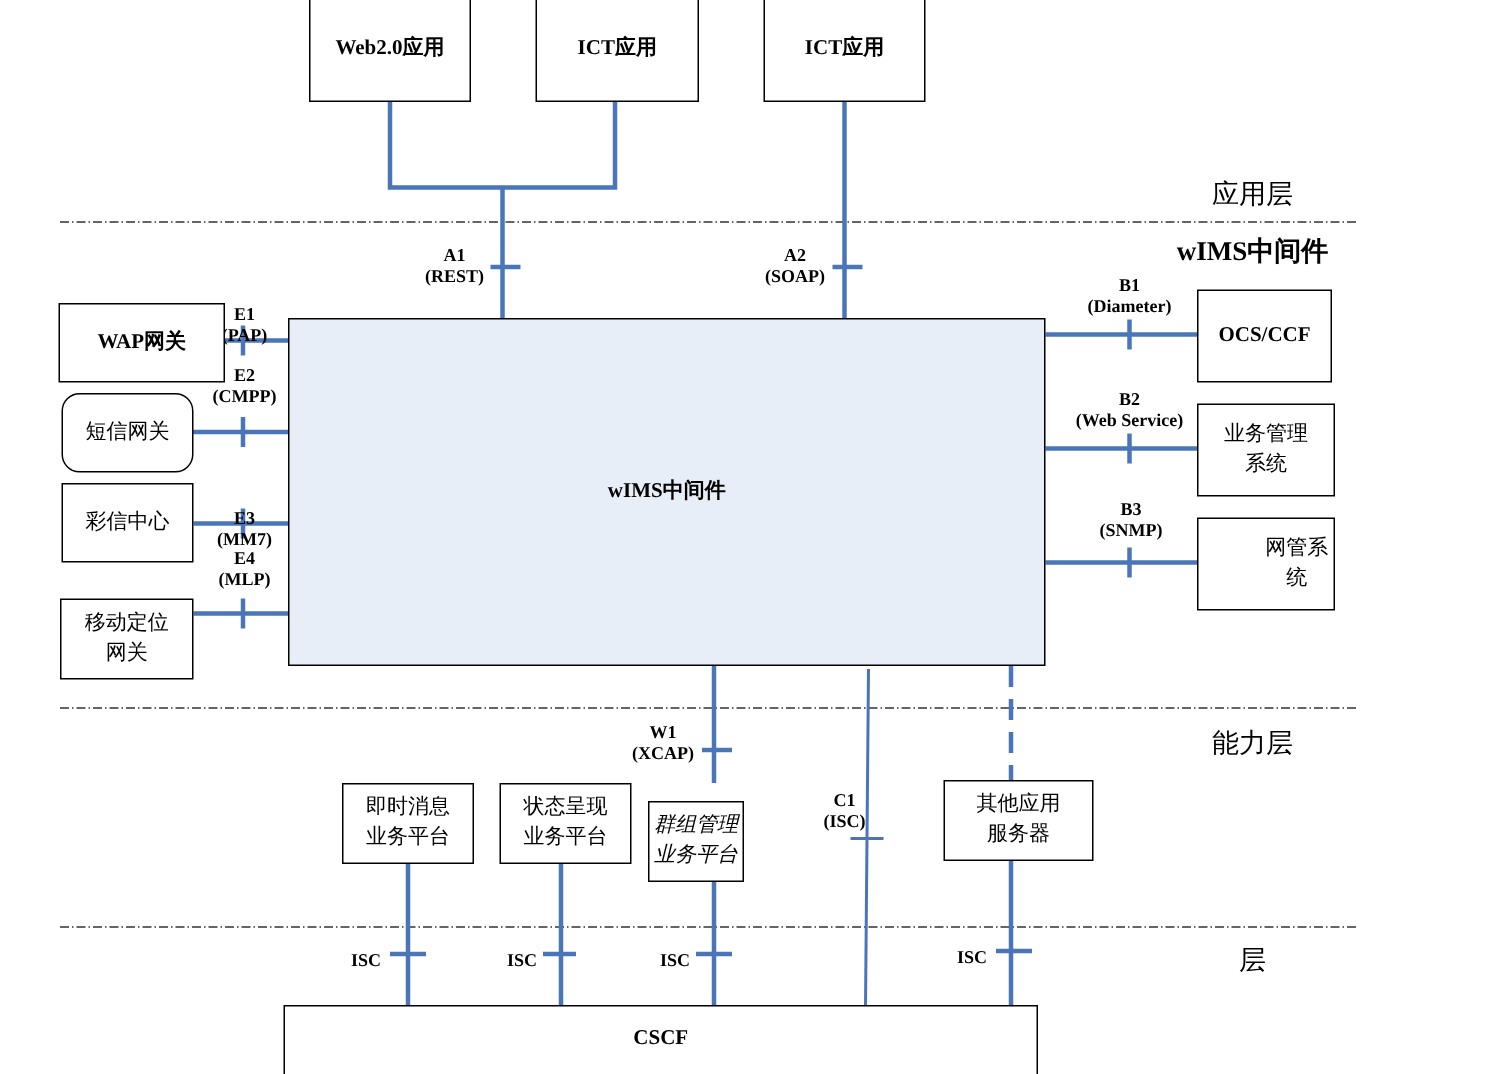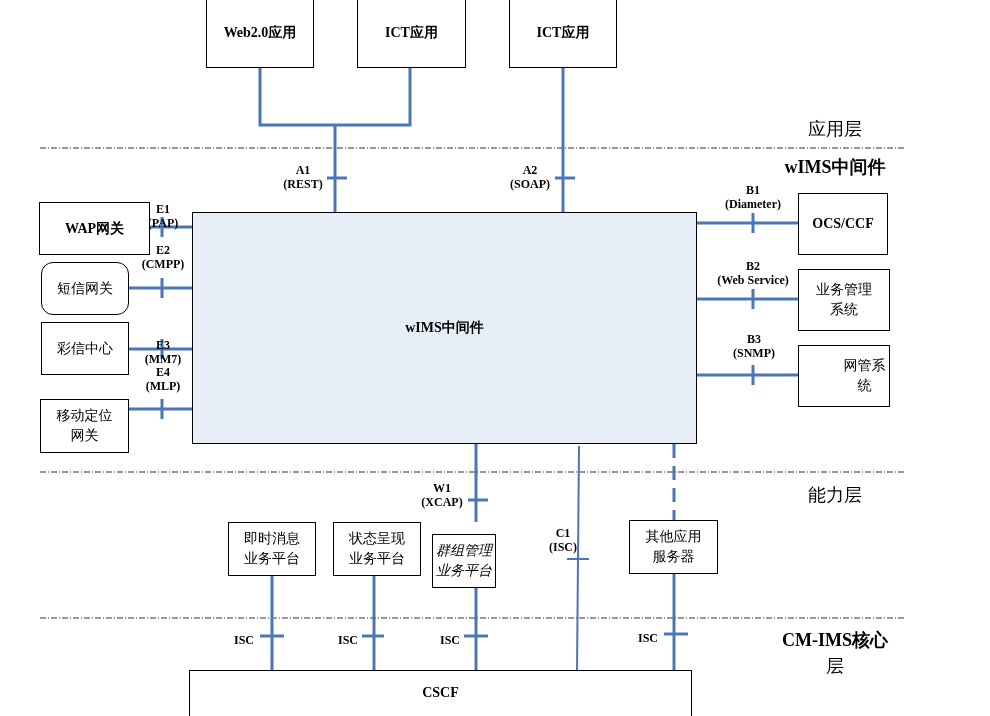--- a/index.html
+++ b/index.html
@@ -77,21 +77,20 @@
 <div class="box bold" style="left:509px;top:-2px;width:108px;height:70px;">
     <span>ICT应用</span>
   </div>
 
 <div class="layer" style="left:795px;top:116px;width:80px;">应用层</div>
 <div class="layer bold" style="left:770px;top:154px;width:130px;">wIMS中间件</div>
 <div class="layer bold" style="left:765px;top:482px;width:140px;">
   <span style="display:block;font-weight:normal">能力层</span>
 </div>
 <div class="layer bold" style="left:765px;top:627px;width:140px;">
-  <span style="display:block">CM-IMS核心</span>
   <span style="display:block;font-weight:normal">层</span>
 </div>
 
 <div class="lbl" style="left:280px;top:163px;width:46px;">
     <div>A1</div>
     <div>(REST)</div>
   </div>
 <div class="lbl" style="left:505px;top:163px;width:50px;">
     <div>A2</div>
     <div>(SOAP)</div>
@@ -171,20 +170,20 @@
     <span>业务平台</span>
   </div>
 <div class="box" style="left:333px;top:522px;width:88px;height:54px;flex-direction:column;">
     <span>状态呈现</span>
     <span>业务平台</span>
   </div>
 <div class="box" style="left:432px;top:534px;width:64px;height:54px;flex-direction:column;font-style:italic;">
     <span>群组管理</span>
     <span>业务平台</span>
   </div>
-<div class="box" style="left:629px;top:520px;width:89px;height:54px;flex-direction:column;">
+<div class="box" style="left:629px;top:520px;width:100px;height:54px;flex-direction:column;">
     <span>其他应用</span>
     <span>服务器</span>
   </div>
 
 <div class="box bold" style="left:189px;top:670px;width:503px;height:60px;align-items:flex-start;padding-top:12px;">
     <span>CSCF</span>
   </div>
 
 </body></html>

